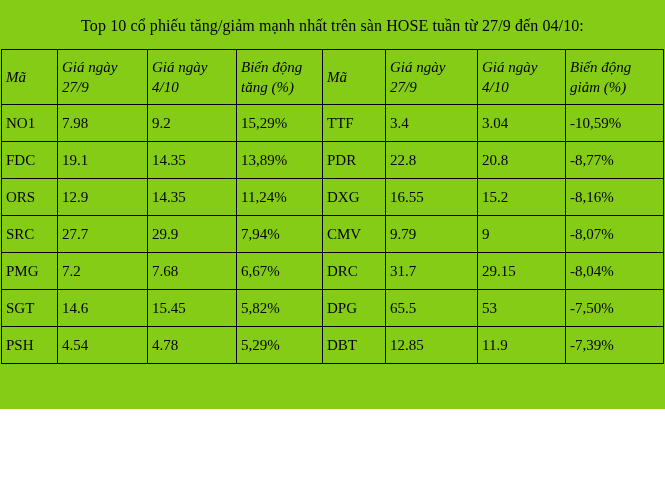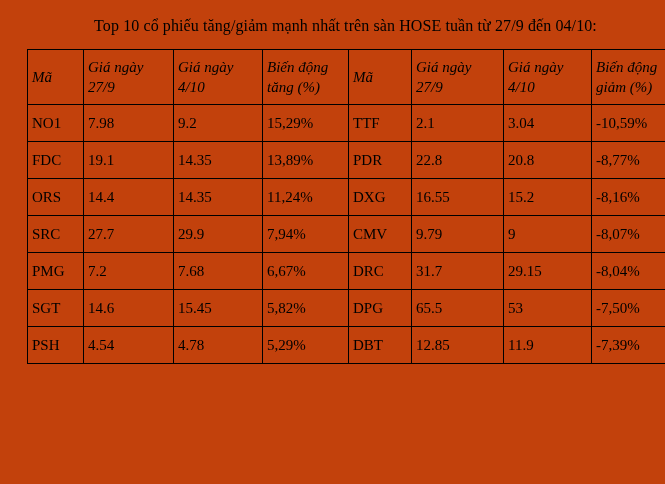--- a/index.html
+++ b/index.html
@@ -6,24 +6,23 @@
   html, body {
     margin: 0;
     padding: 0;
     background: #ffffff;
     color: #000000;
     font-family: "Liberation Serif", "DejaVu Serif", serif;
   }
   .page {
     position: relative;
     width: 665px;
-    height: 484px;
-    background: #c2410c;
+    height: 409px;
+    background: #84cc16;
     overflow: hidden;
-    padding-left: 26px;
   }
   .doc-title {
     margin: 0;
     padding-top: 17px;
     padding-bottom: 14px;
     text-align: center;
     font-size: 16px;
     font-weight: normal;
     letter-spacing: 0.1px;
   }
@@ -78,37 +77,37 @@
           <th>Biến động giảm (%)</th>
         </tr>
     </thead>
     <tbody>
         <tr>
           <td>NO1</td>
           <td>7.98</td>
           <td>9.2</td>
           <td>15,29%</td>
           <td>TTF</td>
-          <td>2.1</td>
+          <td>3.4</td>
           <td>3.04</td>
           <td>-10,59%</td>
         </tr>
         <tr>
           <td>FDC</td>
           <td>19.1</td>
           <td>14.35</td>
           <td>13,89%</td>
           <td>PDR</td>
           <td>22.8</td>
           <td>20.8</td>
           <td>-8,77%</td>
         </tr>
         <tr>
           <td>ORS</td>
-          <td>14.4</td>
+          <td>12.9</td>
           <td>14.35</td>
           <td>11,24%</td>
           <td>DXG</td>
           <td>16.55</td>
           <td>15.2</td>
           <td>-8,16%</td>
         </tr>
         <tr>
           <td>SRC</td>
           <td>27.7</td>

